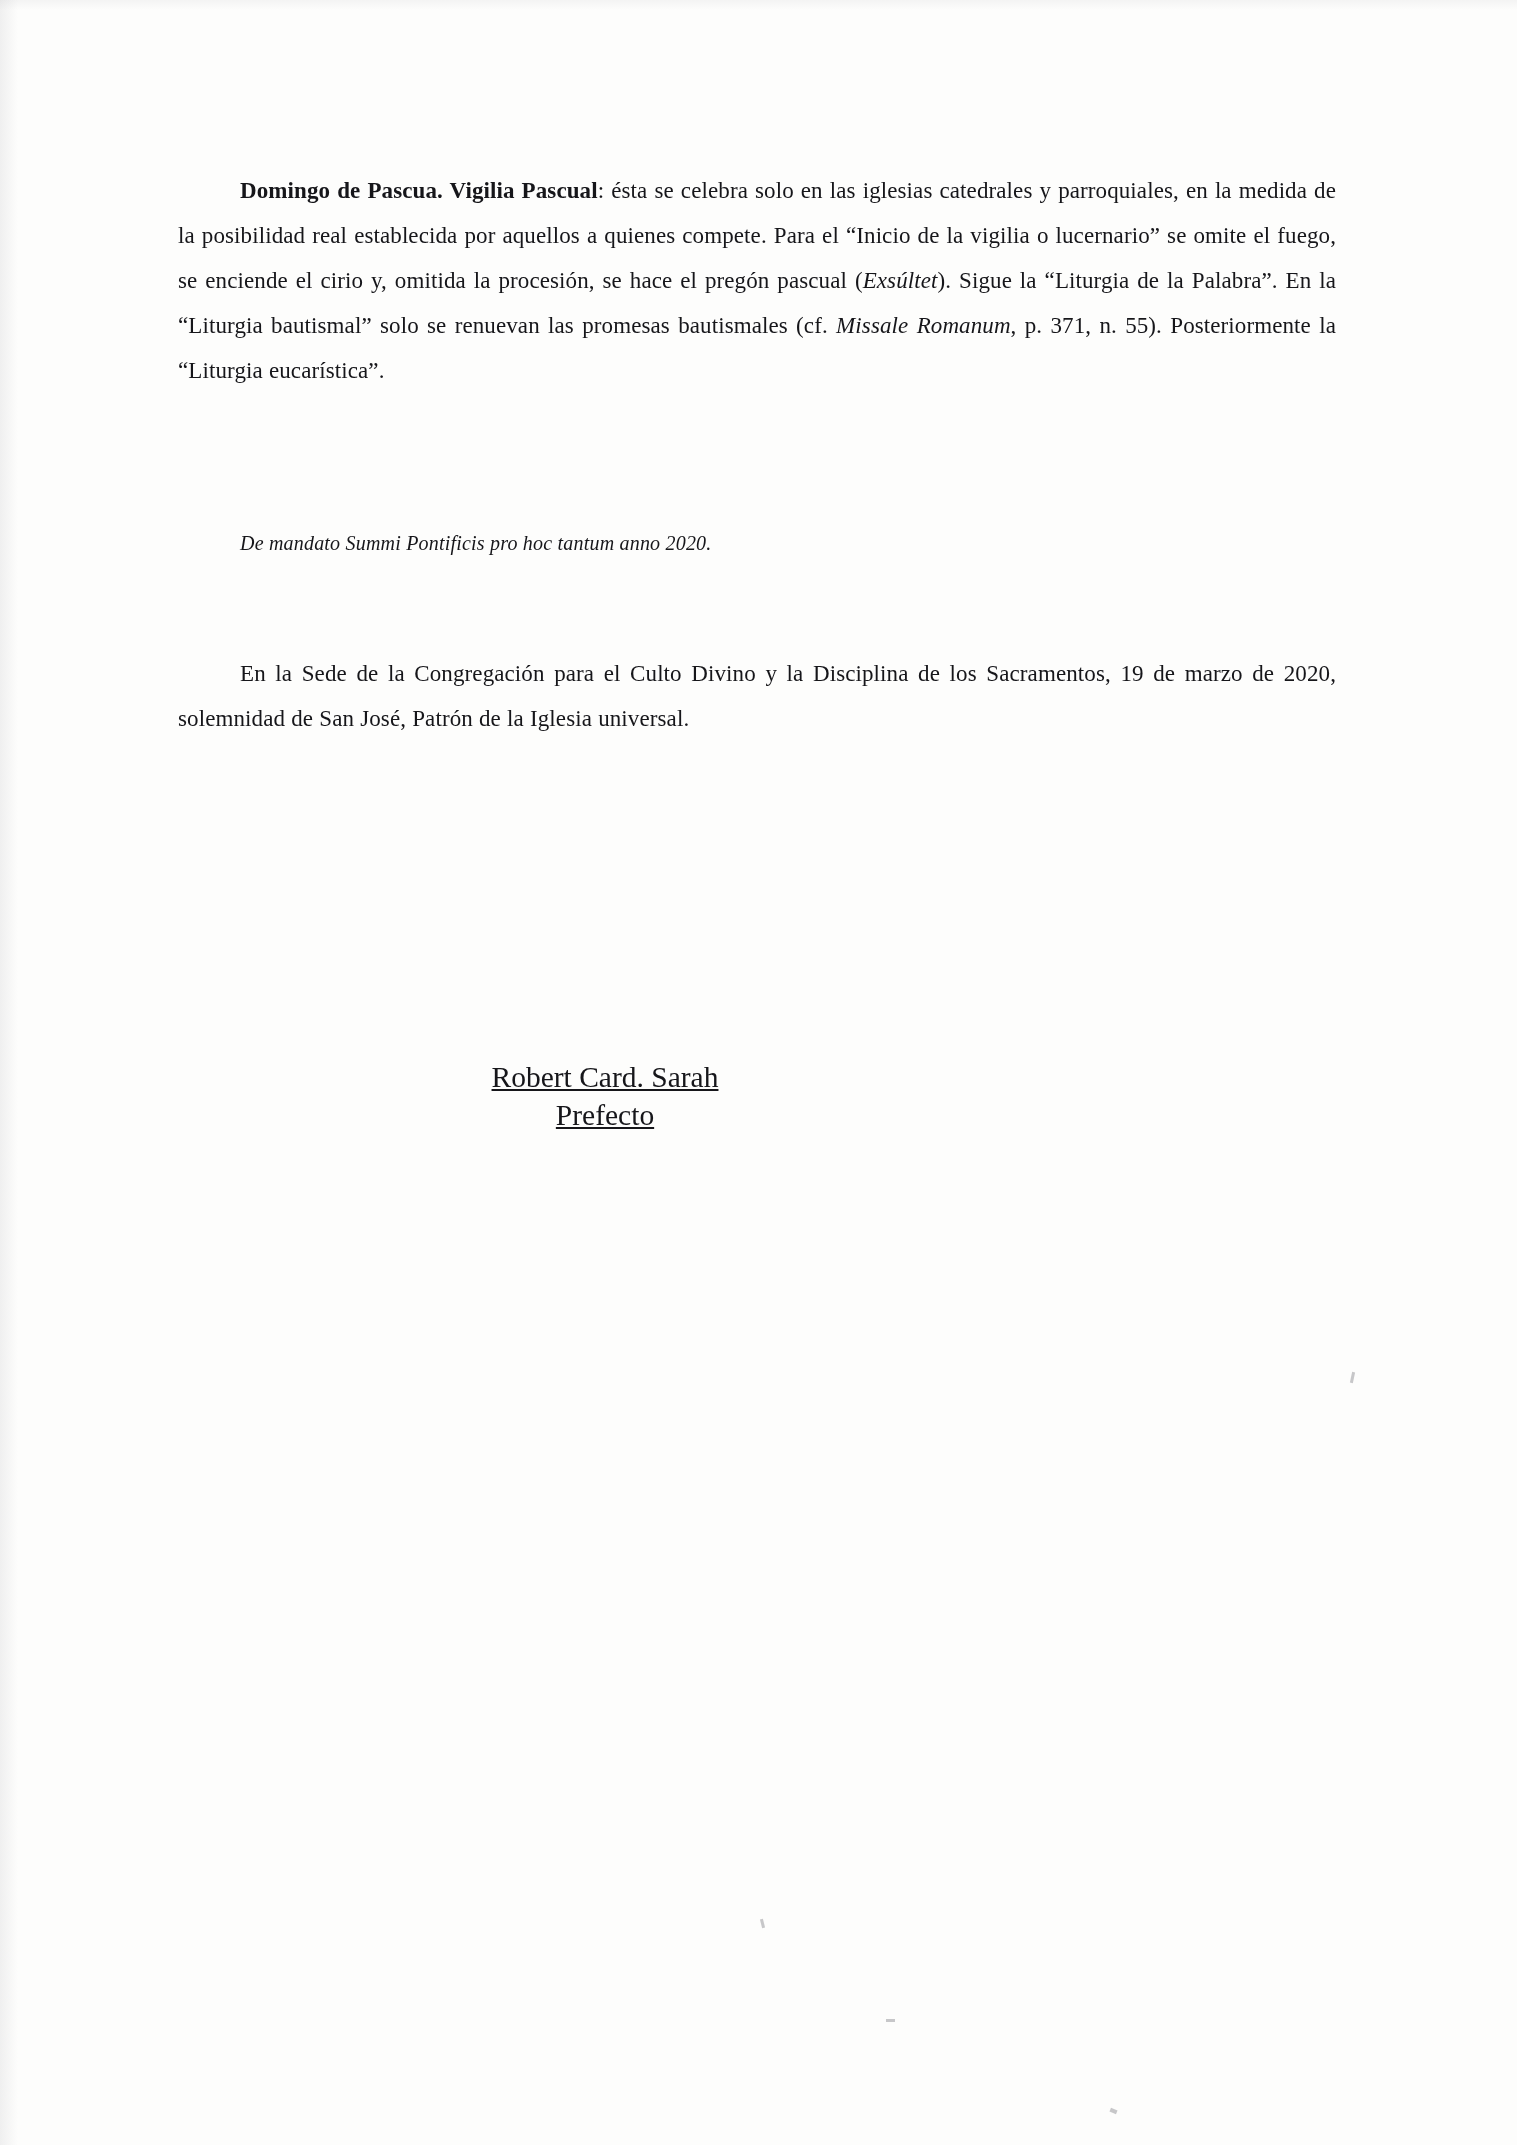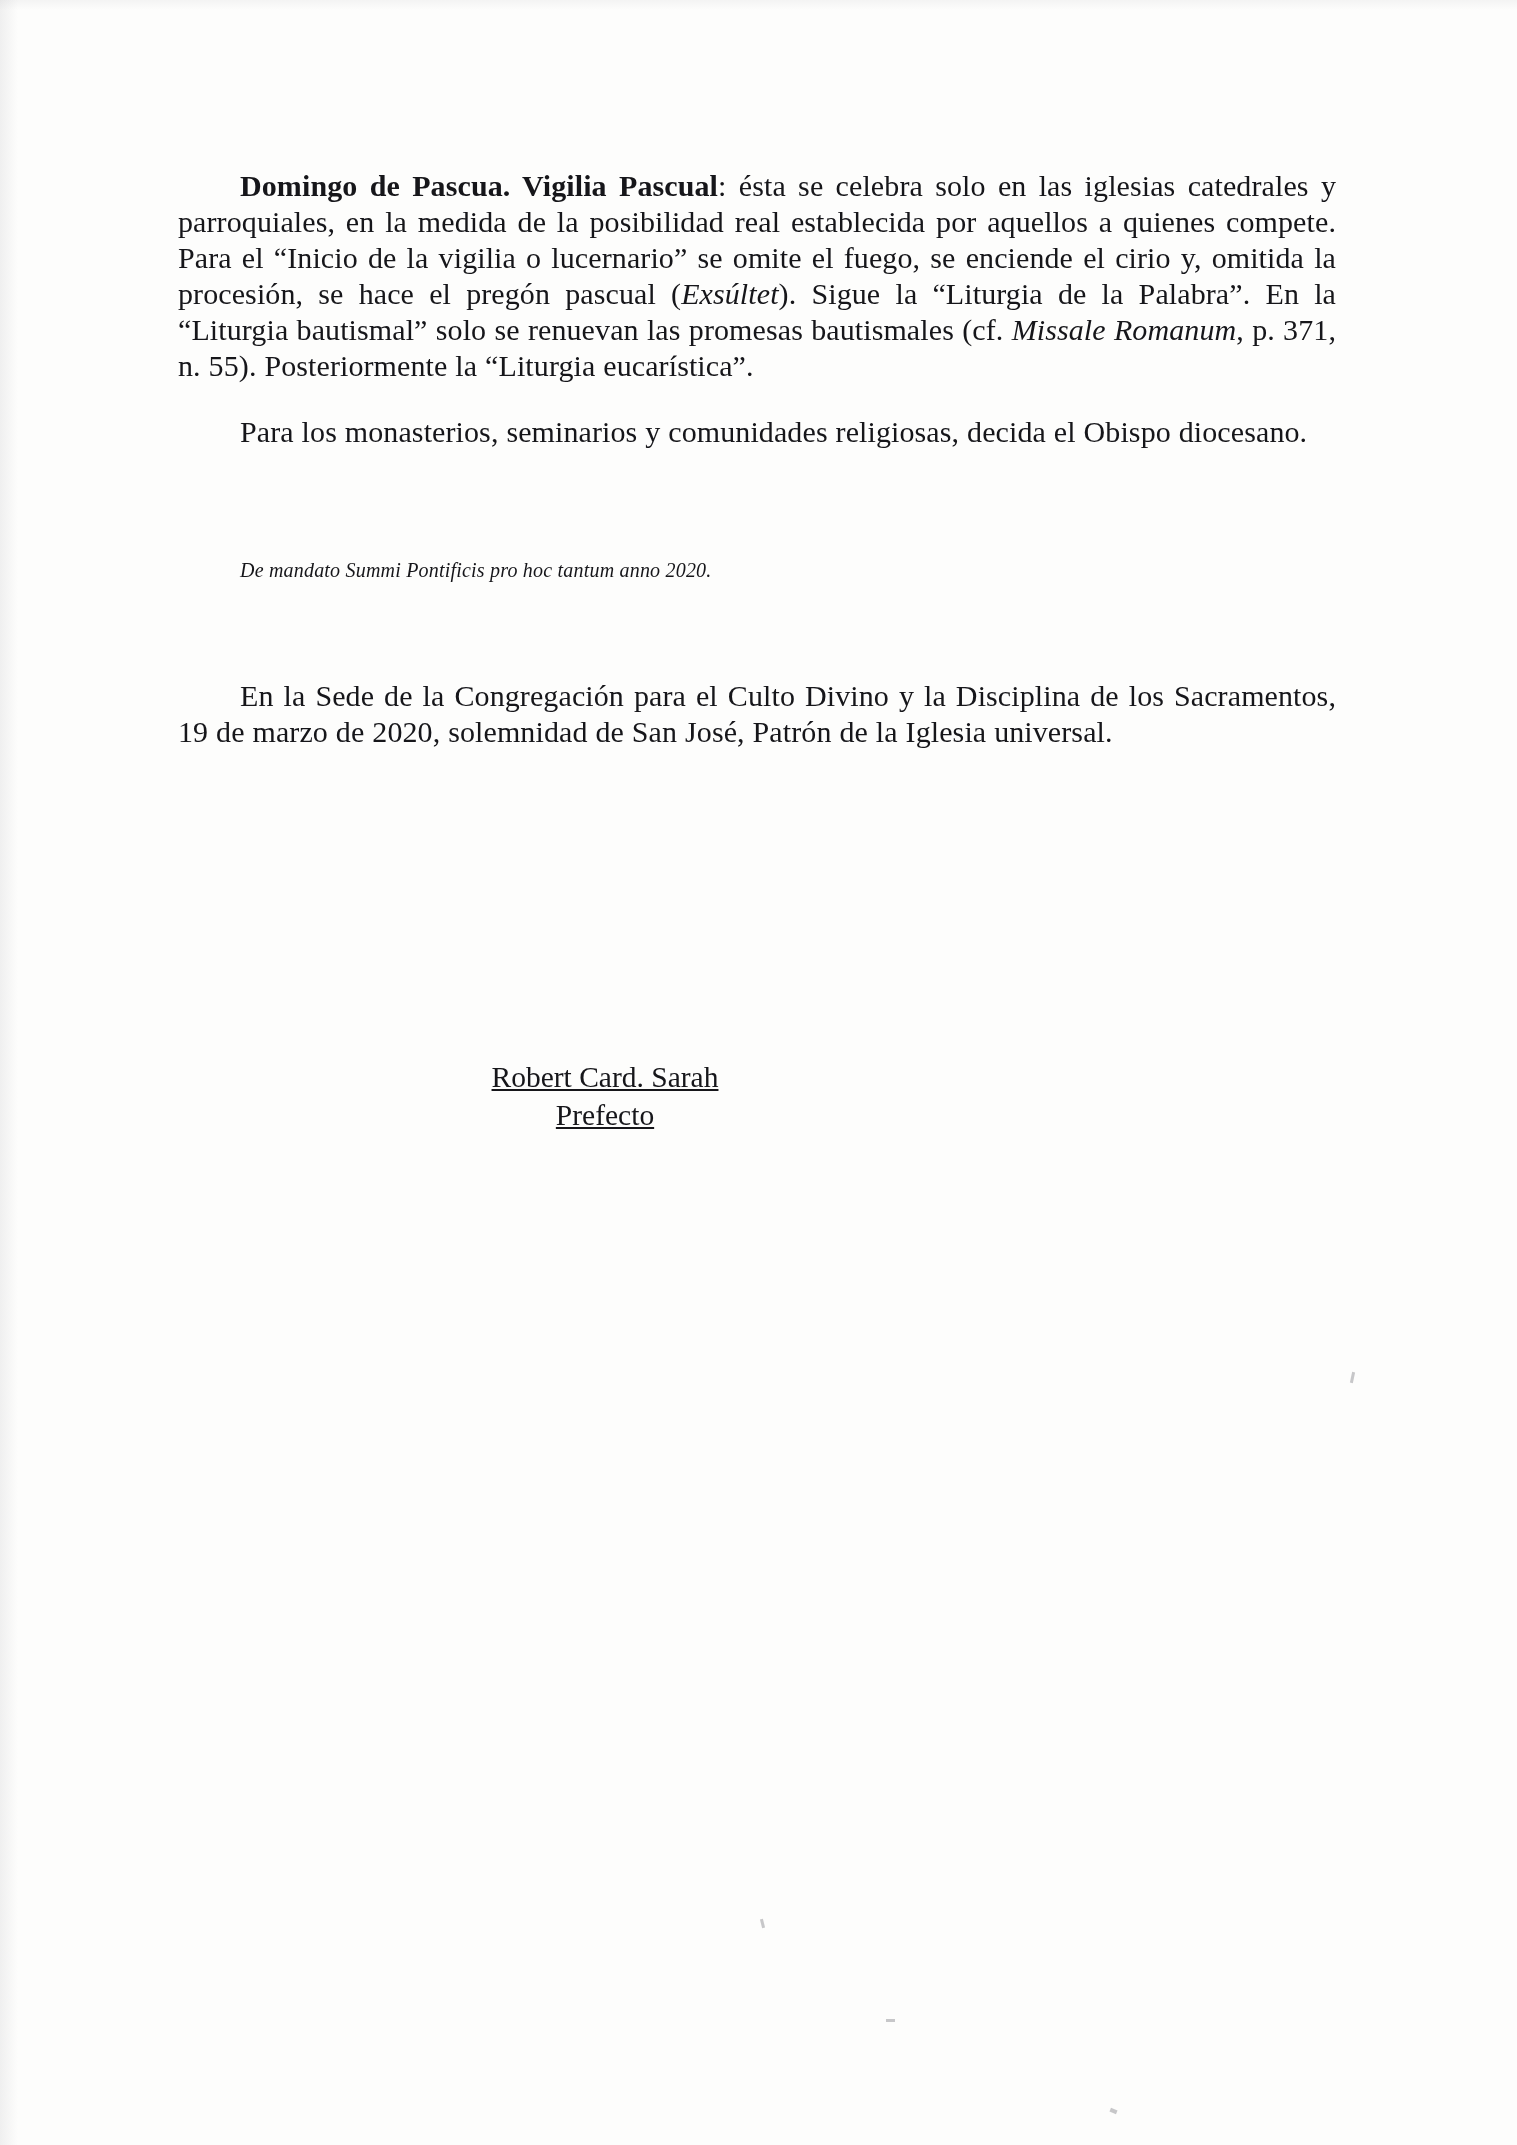--- a/index.html
+++ b/index.html
@@ -41,22 +41,22 @@
 
   .content {
     position: absolute;
     left: 178px;
     top: 168px;
     width: 1158px;
   }
 
   p.body-par {
     margin: 0;
-    font-size: 30px;
-    line-height: 36px;
+    font-size: 23px;
+    line-height: 45px;
     text-align: justify;
     text-justify: inter-word;
     letter-spacing: 0.1px;
     word-spacing: 0.3px;
   }
   p.indent {
     text-indent: 62px;
   }
   .gap-md { height: 30px; }
   .gap-lg { height: 42px; }
@@ -126,21 +126,20 @@
   <div class="scan-edge-left"></div>
   <div class="scan-edge-top"></div>
 
   <div class="content">
 
     <p class="body-par indent"><b class="lead">Domingo de Pascua. Vigilia Pascual</b><span>: ésta se celebra solo en las iglesias catedrales y parroquiales, en la medida de la posibilidad real establecida por aquellos a quienes compete. Para el “Inicio de la vigilia o lucernario” se omite el fuego, se enciende el cirio y, omitida la procesión, se hace el pregón pascual (</span><i class="ital">Exsúltet</i><span>). Sigue la “Liturgia de la Palabra”. En la “Liturgia bautismal” solo se renuevan las promesas bautismales (cf. </span><i class="ital">Missale Romanum</i><span>, p. 371, n. 55). Posteriormente la “Liturgia eucarística”.</span></p>
 
 
     <div class="gap-md"></div>
 
-    <p class="body-par indent">Para los monasterios, seminarios y comunidades religiosas, decida el Obispo diocesano.</p>
 
     <div class="gap-lg"></div>
 
 
     <div class="gap-xl"></div>
 
     <p class="mandate">De mandato Summi Pontificis pro hoc tantum anno 2020.</p>
 
     <div class="gap-xl"></div>
     <div class="gap-md"></div>

